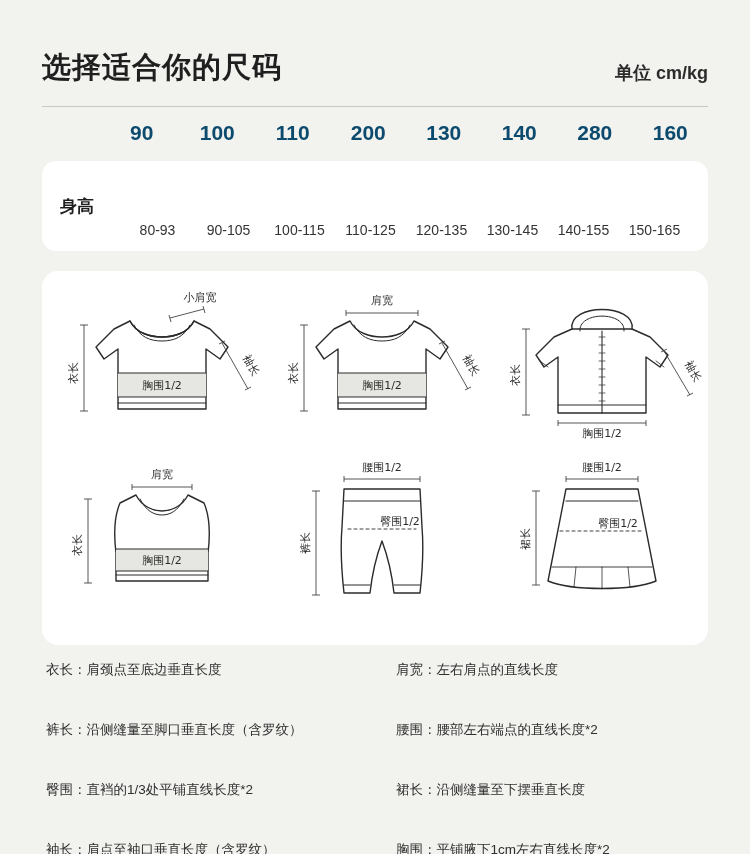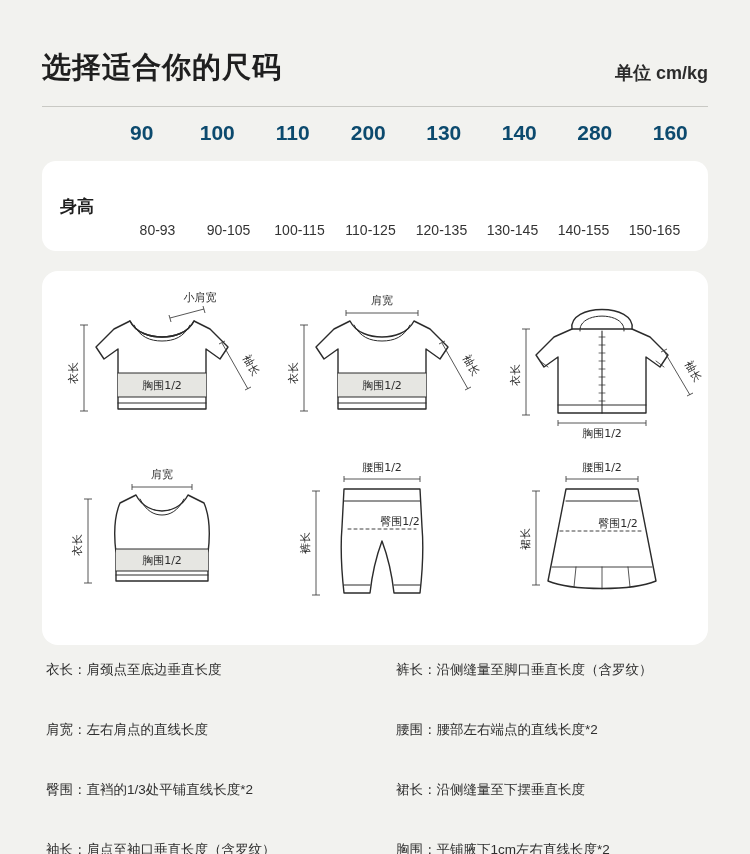--- a/index.html
+++ b/index.html
@@ -270,22 +270,22 @@
           <text x="37" y="82" font-size="11" fill="#2b2b2b" text-anchor="middle" transform="rotate(-90 37 82)" font-family="DejaVu Sans, sans-serif">裙长</text>
           <text x="126" y="70" font-size="11" fill="#2b2b2b" text-anchor="middle" font-family="DejaVu Sans, sans-serif">臀围1/2</text>
         </svg>
       </div>
 
     </div>
   </div>
 
   <div class="notes">
     <div class="note">衣长：肩颈点至底边垂直长度</div>
+    <div class="note">肩宽：左右肩点的直线长度</div>
     <div class="note">裤长：沿侧缝量至脚口垂直长度（含罗纹）</div>
-    <div class="note">肩宽：左右肩点的直线长度</div>
     <div class="note">腰围：腰部左右端点的直线长度*2</div>
     <div class="note">臀围：直裆的1/3处平铺直线长度*2</div>
     <div class="note">裙长：沿侧缝量至下摆垂直长度</div>
     <div class="note">袖长：肩点至袖口垂直长度（含罗纹）</div>
     <div class="note">胸围：平铺腋下1cm左右直线长度*2</div>
     <div class="note"></div>
   </div>
 
 </div>
 

